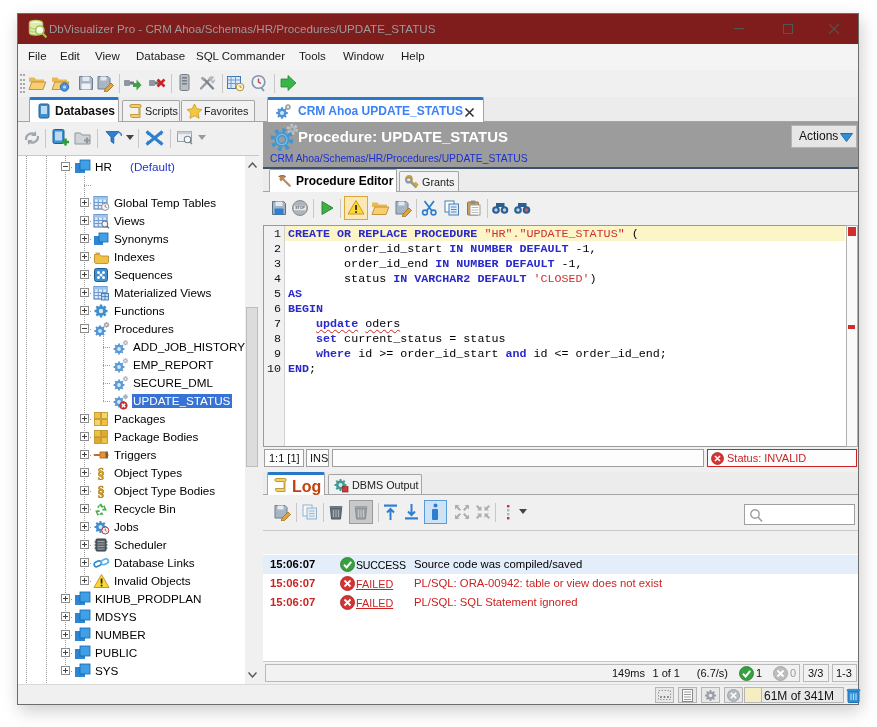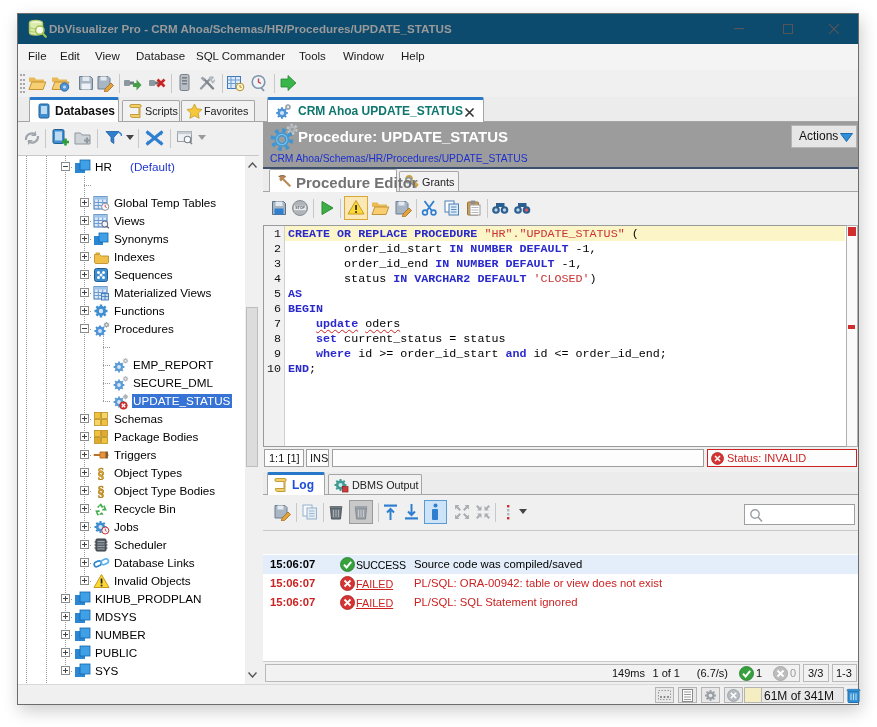--- a/index.html
+++ b/index.html
@@ -1,20 +1,20 @@
 <!DOCTYPE html>
 <html><head>
 <meta charset="utf-8">
 <style>
 html,body{margin:0;padding:0;width:877px;height:727px;background:#fff;overflow:hidden;
  font-family:"Liberation Sans",sans-serif;}
 .abs{position:absolute;}
 #win{position:absolute;left:17px;top:13px;width:840px;height:690px;border:1px solid #6d6d6d;
  background:#f0f0f0;box-shadow:2px 6px 16px rgba(0,0,0,0.20);}
-#titlebar{position:absolute;left:0;top:0;width:840px;height:30px;background:#0c4a6e;font-weight:bold;}
+#titlebar{position:absolute;left:0;top:0;width:840px;height:30px;background:#7f1d1d;}
 #title{position:absolute;left:31px;top:8px;font-size:11.6px;color:#9a9a9a;}
 #menubar{position:absolute;left:0;top:30px;width:840px;height:26px;background:#f4f4f4;}
 #menubar span{position:absolute;top:6px;font-size:11.5px;color:#1a1a1a;}
 #toolbar{position:absolute;left:0;top:56px;width:840px;height:27px;background:#f0f0f0;}
 #tabstrip{position:absolute;left:0;top:83px;width:840px;height:25px;background:#ececec;}
 .tab{position:absolute;box-sizing:border-box;border:1px solid #a5a5a5;border-bottom:none;
  font-size:11px;color:#222;background:#f2f2f2;border-radius:2px 2px 0 0;white-space:nowrap;}
 .sep{position:absolute;width:1px;background:#c8c8c8;}
 #lpanel{position:absolute;left:0px;top:108px;width:241px;height:562px;background:#fff;}
 #ltoolbar{position:absolute;left:0px;top:108px;width:241px;height:33px;background:#f0f0f0;border-bottom:1px solid #c9c9c9;}
@@ -169,21 +169,21 @@
     </div>
     <div class="tab" style="left:249px;top:0;width:217px;height:25px;background:#fff;border-top:3px solid #2778c8;z-index:3">
       <svg class="abs" style="left:7px;top:3px" width="18" height="17" viewBox="0 0 18 17">
           <circle cx="13" cy="4" r="2.6" fill="#9aa2aa"></circle>
           <path d="M13 1v6M10 4h6M10.9 1.9l4.2 4.2M15.1 1.9l-4.2 4.2" stroke="#9aa2aa" stroke-width="1.1"></path>
           <circle cx="13" cy="4" r="1.2" fill="#e8eaec"></circle>
           <circle cx="7" cy="10" r="4.6" fill="#4f94d8"></circle>
           <path d="M7 4.2v11.6M1.2 10h11.6M2.9 5.9l8.2 8.2M11.1 5.9l-8.2 8.2" stroke="#4f94d8" stroke-width="2"></path>
           <circle cx="7" cy="10" r="2.1" fill="#cfe4f7"></circle>
         </svg>
-      <b style="position:absolute;left:30px;top:4px;font-size:12px;color:#0f766e">CRM Ahoa UPDATE_STATUS</b>
+      <b style="position:absolute;left:30px;top:4px;font-size:12px;color:#3b82f6">CRM Ahoa UPDATE_STATUS</b>
       <svg class="abs" style="left:196px;top:7px" width="11" height="11">
           <path d="M1.5 1.5l8 8M9.5 1.5l-8 8" stroke="#333" stroke-width="1.6"></path>
         </svg>
     </div>
   <div class="abs" style="left:0;top:24px;width:11px;height:1px;background:#a5a5a5"></div>
     <div class="abs" style="left:101px;top:24px;width:148px;height:1px;background:#a5a5a5"></div>
     <div class="abs" style="left:466px;top:24px;width:374px;height:1px;background:#a5a5a5"></div>
   </div>
   <div id="lpanel"></div>
   <div id="ltoolbar">
@@ -329,20 +329,31 @@
           <circle cx="13.5" cy="3.8" r="2.4" fill="#9aa2aa"></circle>
           <path d="M13.5 1v5.6M10.7 3.8h5.6M11.5 1.8l4 4M15.5 1.8l-4 4" stroke="#9aa2aa" stroke-width="1"></path>
           <circle cx="13.5" cy="3.8" r="1.1" fill="#e8eaec"></circle>
           <circle cx="7" cy="10" r="4.4" fill="#4f94d8"></circle>
           <path d="M7 4.4v11.2M1.4 10h11.2M3 6l8 8M11 6l-8 8" stroke="#4f94d8" stroke-width="1.9"></path>
           <circle cx="7" cy="10" r="2" fill="#cfe4f7"></circle>
         </svg>
         <span class="lbl" style="left:96px">Procedures</span>
       </div>
 <div class="abs" style="left:85px;top:191px;width:8px;height:1px;background-image:repeating-linear-gradient(to right,#9a9a9a 0 1px,transparent 1px 2px)"></div>
+<div class="trow" style="left:0;top:182px;width:227px">
+        <svg class="tico" style="left:94px" width="18" height="17" viewBox="0 0 18 17">
+          <circle cx="13.5" cy="3.8" r="2.2" fill="#b0b6bc"></circle>
+          <path d="M13.5 1.2v5.2M10.9 3.8h5.2M11.7 2l3.6 3.6M15.3 2l-3.6 3.6" stroke="#b0b6bc" stroke-width="1"></path>
+          <circle cx="13.5" cy="3.8" r="1" fill="#eceef0"></circle>
+          <circle cx="7" cy="10" r="4.2" fill="#5b9bd5"></circle>
+          <path d="M7 4.6v10.8M1.6 10h10.8M3.2 6.2l7.6 7.6M10.8 6.2l-7.6 7.6" stroke="#5b9bd5" stroke-width="1.8"></path>
+          <circle cx="7" cy="10" r="1.9" fill="#d6e8f8"></circle>
+        </svg>
+        <span class="lbl" style="left:115px">ADD_JOB_HISTORY</span>
+      </div>
 <div class="abs" style="left:85px;top:209px;width:8px;height:1px;background-image:repeating-linear-gradient(to right,#9a9a9a 0 1px,transparent 1px 2px)"></div>
 <div class="trow" style="left:0;top:200px;width:227px">
         <svg class="tico" style="left:94px" width="18" height="17" viewBox="0 0 18 17">
           <circle cx="13.5" cy="3.8" r="2.2" fill="#b0b6bc"></circle>
           <path d="M13.5 1.2v5.2M10.9 3.8h5.2M11.7 2l3.6 3.6M15.3 2l-3.6 3.6" stroke="#b0b6bc" stroke-width="1"></path>
           <circle cx="13.5" cy="3.8" r="1" fill="#eceef0"></circle>
           <circle cx="7" cy="10" r="4.2" fill="#5b9bd5"></circle>
           <path d="M7 4.6v10.8M1.6 10h10.8M3.2 6.2l7.6 7.6M10.8 6.2l-7.6 7.6" stroke="#5b9bd5" stroke-width="1.8"></path>
           <circle cx="7" cy="10" r="1.9" fill="#d6e8f8"></circle>
         </svg>
@@ -375,21 +386,21 @@
       </div>
 <div class="abs" style="left:66px;top:263px;width:8px;height:1px;background-image:repeating-linear-gradient(to right,#9a9a9a 0 1px,transparent 1px 2px)"></div>
 <div class="trow" style="left:0;top:254px;width:227px">
         <div class="ebox plus" style="left:62px"></div>
         <svg class="tico" style="left:75px" width="16" height="16">
           <rect x="1.5" y="1.5" width="6" height="6" fill="#f2c23e" stroke="#bb8f1f" stroke-width="0.8"></rect>
           <rect x="8.5" y="1.5" width="6" height="6" fill="#f7d468" stroke="#bb8f1f" stroke-width="0.8"></rect>
           <rect x="1.5" y="8.5" width="6" height="6" fill="#f7d468" stroke="#bb8f1f" stroke-width="0.8"></rect>
           <rect x="8.5" y="8.5" width="6" height="6" fill="#f2c23e" stroke="#bb8f1f" stroke-width="0.8"></rect>
         </svg>
-        <span class="lbl" style="left:96px">Schemas</span>
+        <span class="lbl" style="left:96px">Packages</span>
       </div>
 <div class="abs" style="left:66px;top:281px;width:8px;height:1px;background-image:repeating-linear-gradient(to right,#9a9a9a 0 1px,transparent 1px 2px)"></div>
 <div class="trow" style="left:0;top:272px;width:227px">
         <div class="ebox plus" style="left:62px"></div>
         <svg class="tico" style="left:75px" width="16" height="16">
           <rect x="1.5" y="1.5" width="6" height="6" fill="#f2c23e" stroke="#bb8f1f" stroke-width="0.8"></rect>
           <rect x="8.5" y="1.5" width="6" height="6" fill="#e0a92f" stroke="#bb8f1f" stroke-width="0.8"></rect>
           <rect x="1.5" y="8.5" width="6" height="6" fill="#e0a92f" stroke="#bb8f1f" stroke-width="0.8"></rect>
           <rect x="8.5" y="8.5" width="6" height="6" fill="#f2c23e" stroke="#bb8f1f" stroke-width="0.8"></rect>
         </svg>
@@ -549,21 +560,21 @@
         </svg>
     </div>
   </div>
   <div id="darkline"></div>
   <div id="etabs">
     <div class="tab" style="left:6px;top:0;width:128px;height:23px;background:#fff;z-index:2">
       <svg class="abs" style="left:6px;top:3px" width="17" height="16">
           <path d="M2 3.5c2.5-2 6-2 8 0l-2 2 6.5 6.5c1 1-0.5 2.5-1.5 1.5L6.5 7l-1.5 1.5c-1.5-1-2-3-1-4z" fill="#b9895a"></path>
           <path d="M3 3.8c2-1.6 5-1.6 6.6 0" fill="none" stroke="#8a6a4a" stroke-width="1"></path>
         </svg>
-      <b style="position:absolute;left:26px;top:4px;color:#737373;font-size:15px">Procedure Editor</b>
+      <b style="position:absolute;left:26px;top:4px;color:#000000;font-size:12px">Procedure Editor</b>
     </div>
     <div class="tab" style="left:136px;top:2px;width:60px;height:21px;">
       <svg class="abs" style="left:4px;top:2px" width="16" height="16">
           <circle cx="5" cy="5" r="3" fill="none" stroke="#caa23a" stroke-width="1.8"></circle>
           <path d="M7 7l6 6M10.5 10.5l2-2M12 12l2-2" stroke="#caa23a" stroke-width="1.8"></path>
           <circle cx="4.6" cy="6.2" r="2.6" fill="none" stroke="#8f97a0" stroke-width="1.6"></circle>
           <path d="M6.5 8.2l5.5 5.5" stroke="#8f97a0" stroke-width="1.6"></path>
         </svg>
       <span style="position:absolute;left:22px;top:4px;font-size:10.8px">Grants</span>
     </div>
@@ -676,21 +687,21 @@
           <path d="M4 4l5 5M9 4l-5 5" stroke="#fff" stroke-width="1.5"></path>
         </svg>
       <span style="position:absolute;left:19px;top:2px;color:#cc2222">Status: INVALID</span>
     </div>
   </div>
   <div id="ltabs">
     <div class="tab" style="left:4px;top:0;width:58px;height:23px;background:#fff;border-top:3px solid #2778c8;z-index:2">
       <svg class="abs" style="left:5px;top:2px" width="15" height="16">
           <path d="M3 1.5h9c1.5 0 1.5 3 0 3v10H5c-2 0-3-1-2.5-3h8.5v-7H3c-1.5 0-1.5-3 0-3z" fill="#f3cf66" stroke="#bb9433" stroke-width="0.9"></path>
         </svg>
-      <b style="position:absolute;left:24px;top:3px;color:#1d4ed8;font-size:12px">Log</b>
+      <b style="position:absolute;left:24px;top:3px;color:#c2410c;font-size:16px">Log</b>
     </div>
     <div class="tab" style="left:65px;top:2px;width:94px;height:21px;">
       <svg class="abs" style="left:4px;top:2px" width="16" height="16">
           <circle cx="7.5" cy="8" r="4.6" fill="#3f9b94"></circle>
           <path d="M7.5 2v12M1.5 8h12M3.3 3.8l8.4 8.4M11.7 3.8l-8.4 8.4" stroke="#3f9b94" stroke-width="2"></path>
           <circle cx="7.5" cy="8" r="2" fill="#d2ecea"></circle>
           <rect x="9.5" y="9.5" width="5.5" height="5.5" fill="#cc3b3b" stroke="#8f1f1f" stroke-width="0.7"></rect>
         </svg>
       <span style="position:absolute;left:23px;top:4px;font-size:10.8px">DBMS Output</span>
     </div>

